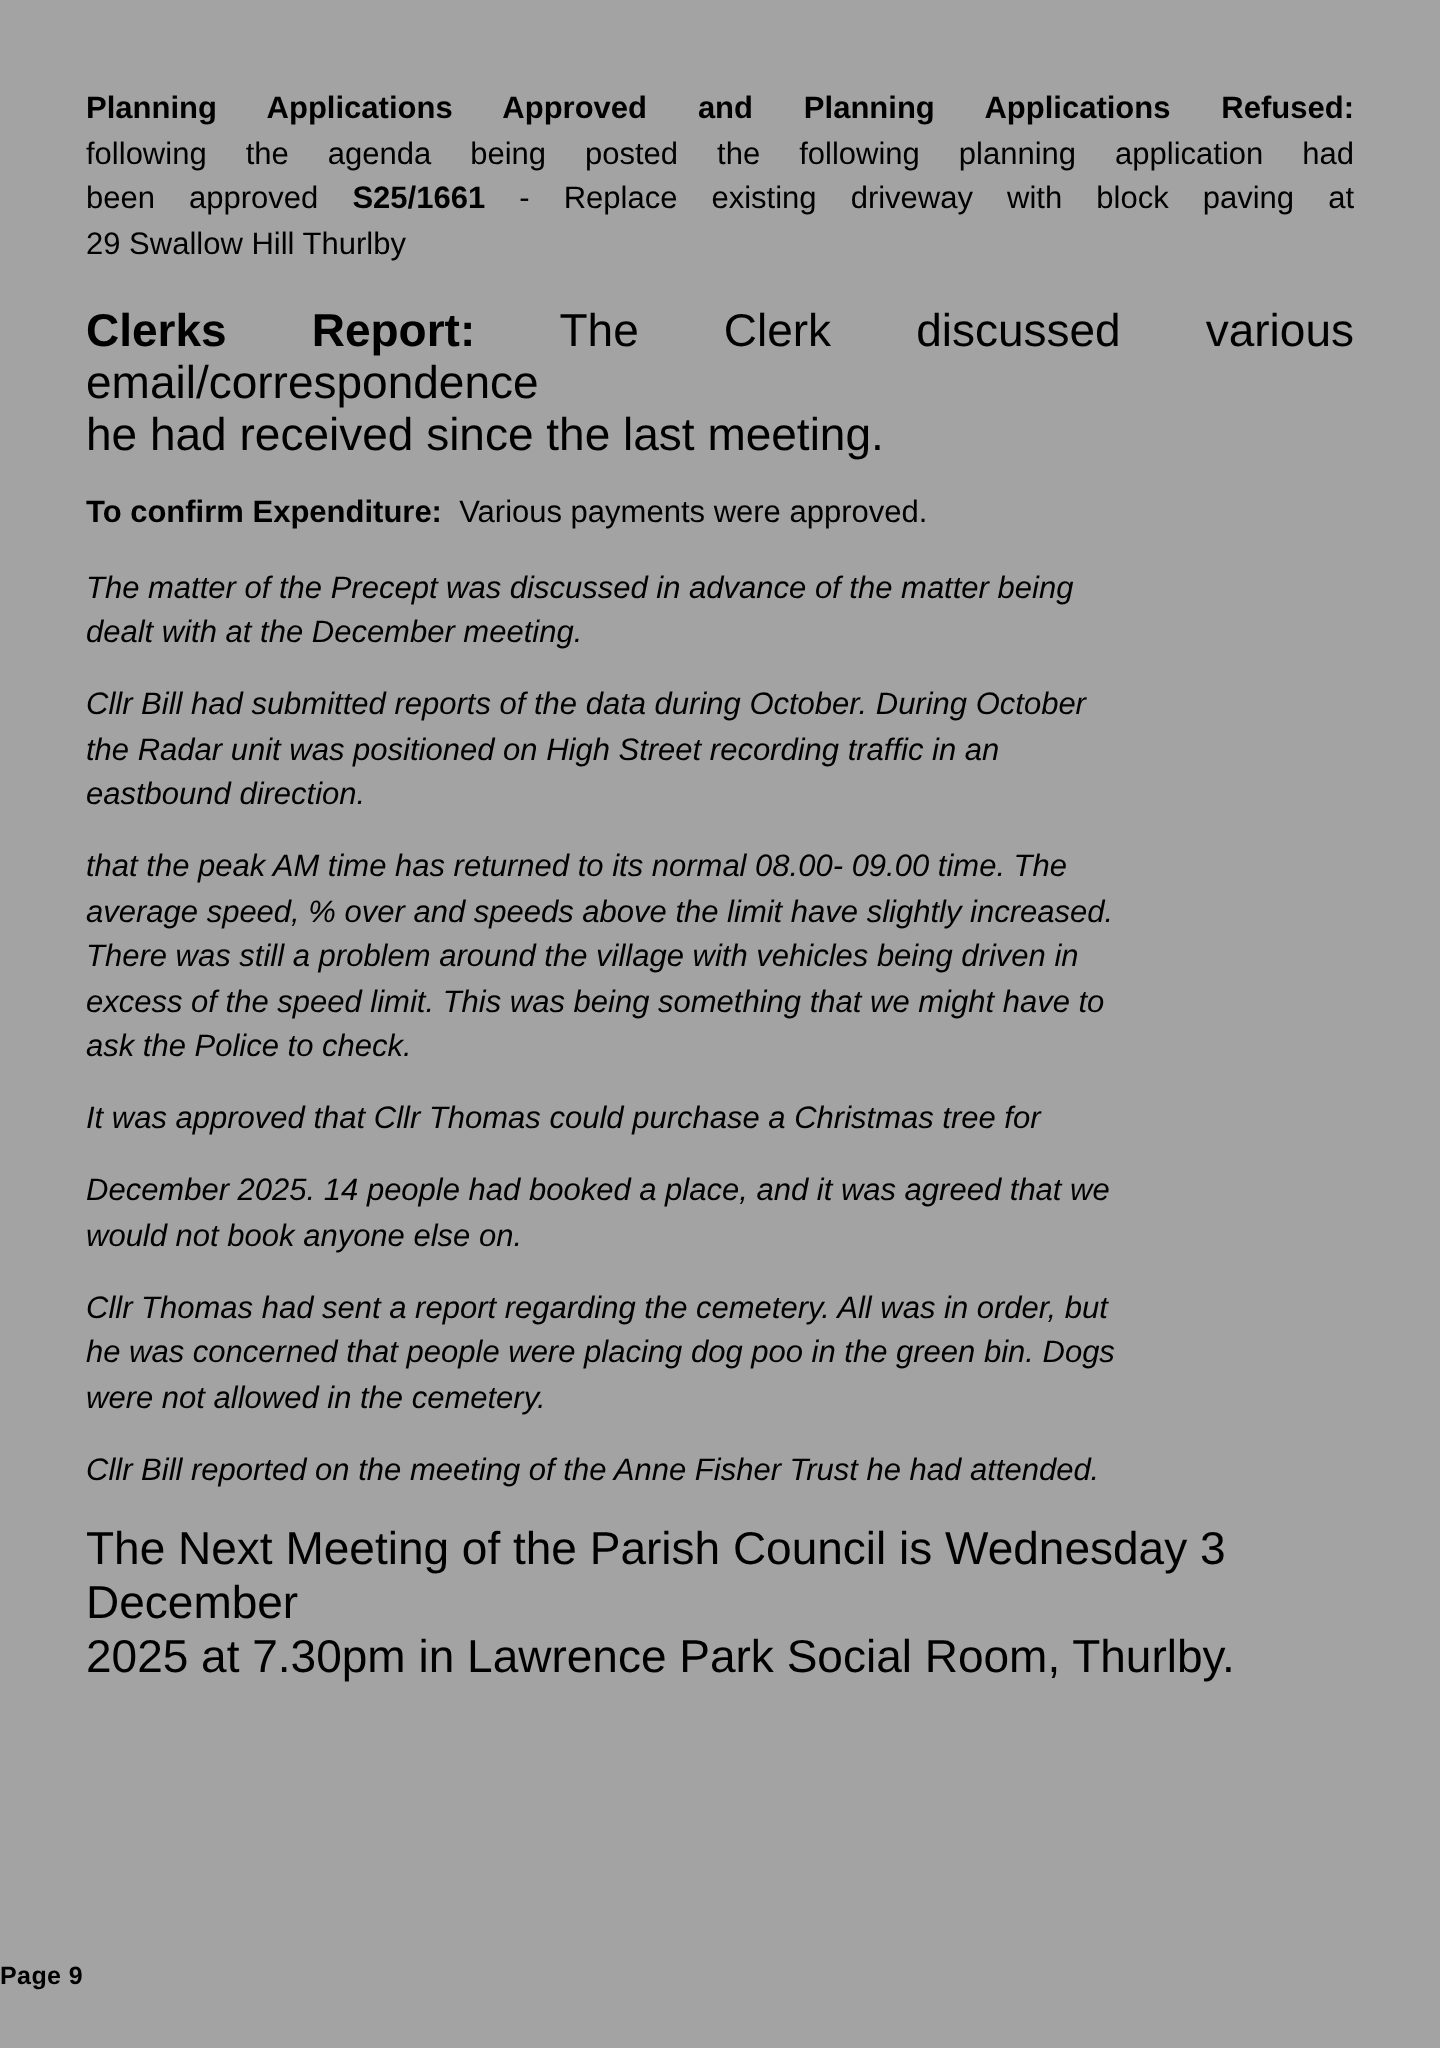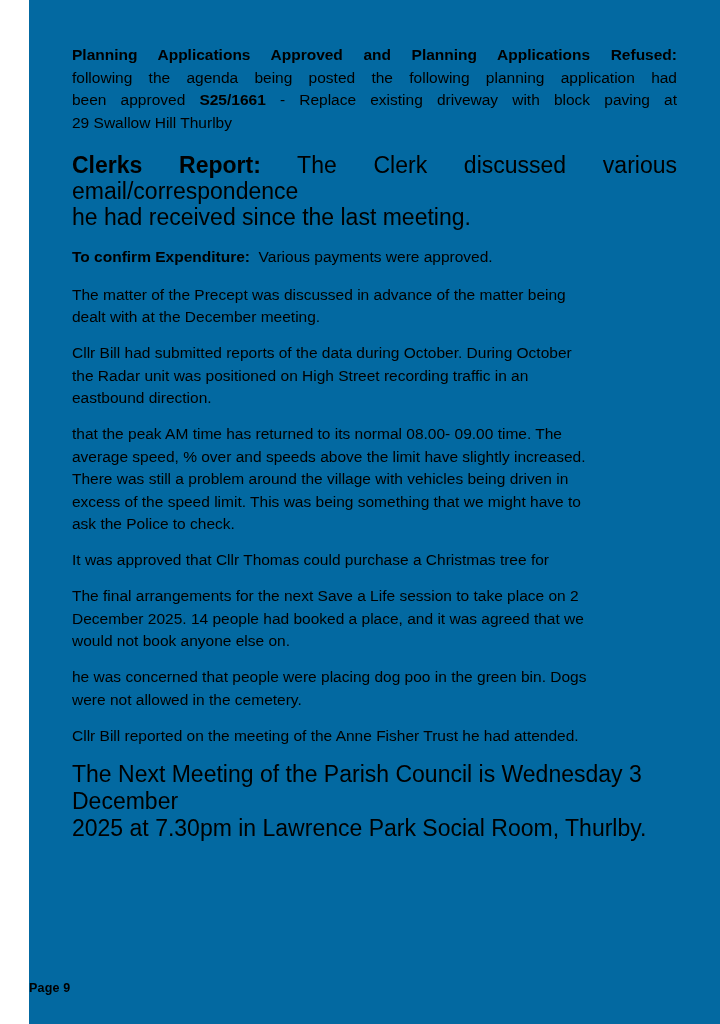--- a/index.html
+++ b/index.html
@@ -6,34 +6,33 @@
   body {
     width: 720px; height: 1024px;
     background: #ffffff;
     font-family: "Liberation Sans", sans-serif;
     color: #000000;
     position: relative;
     overflow: hidden;
   }
   .page {
     position: absolute; inset: 0;
-    background: #0369a1;
+    background: #a3a3a3;
     padding: 44px 43px 0 43px;
     box-sizing: border-box;
-    margin-left: 29px;
   }
   p { margin: 0; }
   .line { display: block; }
   .just { text-align: justify; text-align-last: justify; }
   b { font-weight: bold; }
 
   .p-planning    { font-size: 15.5px; line-height: 22.5px; margin-bottom: 18px; }
   .p-clerks      { font-size: 23px; line-height: 26px;   margin-bottom: 16px; }
   .p-expenditure { font-size: 15.5px; line-height: 22.5px; margin-bottom: 15px; }
-  .p-body        { font-size: 15.5px; line-height: 22.5px; margin-bottom: 13.5px; }
+  .p-body        { font-size: 15.5px; line-height: 22.5px; margin-bottom: 13.5px; font-style: italic; }
   .p-next        { font-size: 23px; line-height: 27px; }
 
   .footer {
     position: absolute;
     left: 0; right: 0; top: 981px;
     text-align: left;
     font-size: 12.5px;
     font-weight: bold;
     letter-spacing: 0.2px;
   }
@@ -76,26 +75,26 @@
     <span class="line">There was still a problem around the village with vehicles being driven in</span>
     <span class="line">excess of the speed limit. This was being something that we might have to</span>
     <span class="line">ask the Police to check.</span>
   </p>
 
   <p class="p-body">
     <span class="line">It was approved that Cllr Thomas could purchase a Christmas tree for</span>
   </p>
 
   <p class="p-body">
-    <span class="line">The final arrangements for the next Save a Life session to take place on 2</span>
     <span class="line">December 2025. 14 people had booked a place, and it was agreed that we</span>
     <span class="line">would not book anyone else on.</span>
   </p>
 
   <p class="p-body">
+    <span class="line">Cllr Thomas had sent a report regarding the cemetery. All was in order, but</span>
     <span class="line">he was concerned that people were placing dog poo in the green bin. Dogs</span>
     <span class="line">were not allowed in the cemetery.</span>
   </p>
 
   <p class="p-body">
     <span class="line">Cllr Bill reported on the meeting of the Anne Fisher Trust he had attended.</span>
   </p>
 
   <p class="p-next">
     <span class="line">The Next Meeting of the Parish Council is Wednesday 3 December</span>

